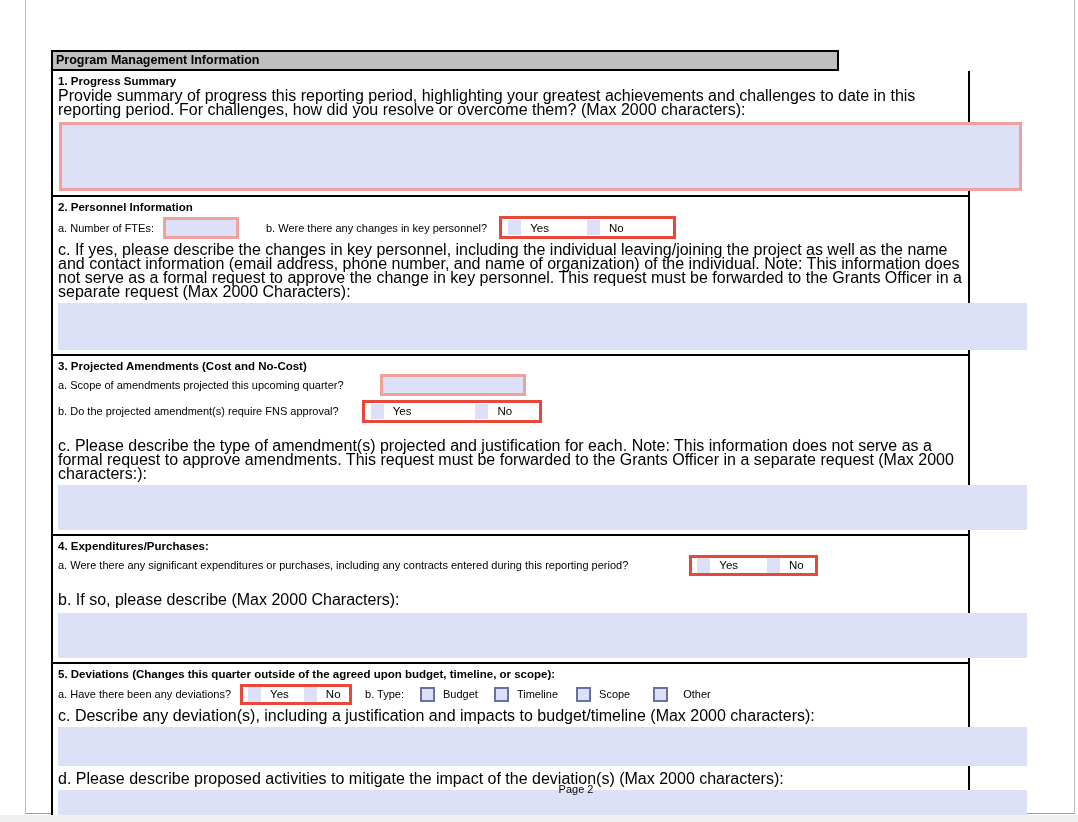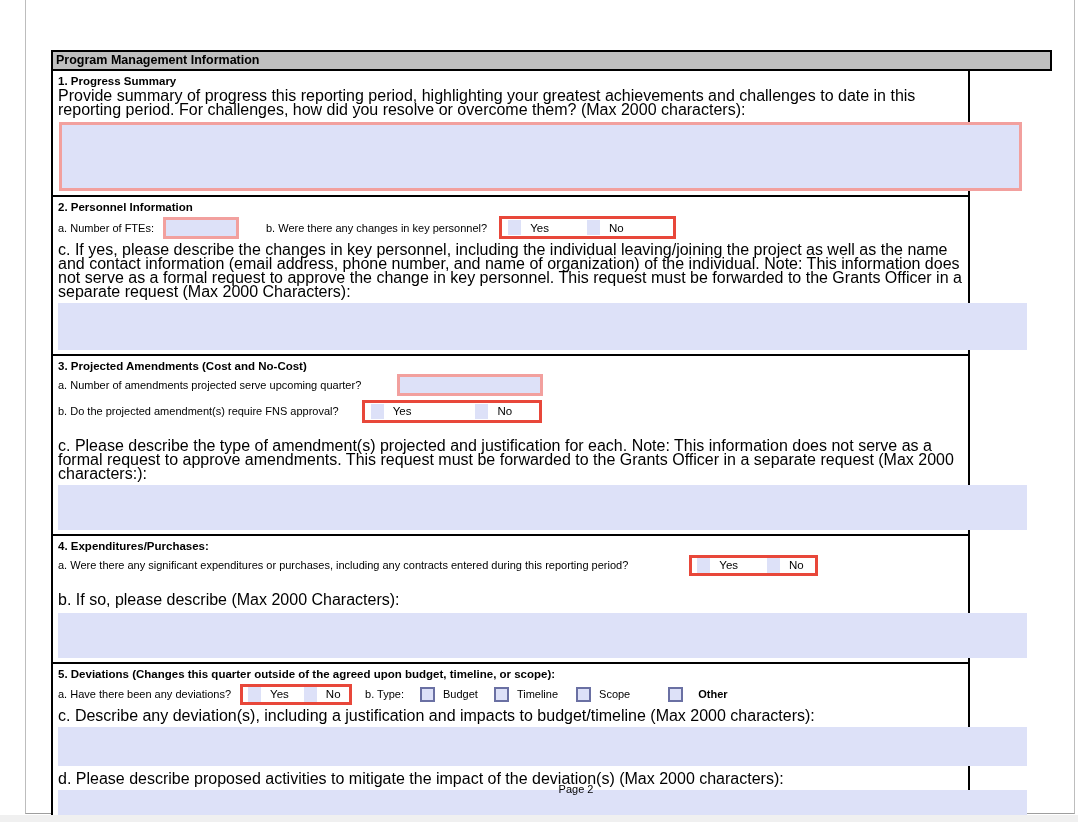--- a/index.html
+++ b/index.html
@@ -9,21 +9,21 @@
     --header-bg:#bfbfbf;
     --cb-border:#6a70a3;
   }
   *{box-sizing:border-box;margin:0;padding:0;}
   body{margin:0;background:#ffffff;font-family:"Liberation Sans", sans-serif;}
   .viewport{position:relative;width:1078px;height:822px;background:#ffffff;overflow:hidden;}
   .page{position:absolute;left:25px;top:0;width:1050px;height:814px;background:#ffffff;
         border-left:1px solid #bdbdbd;border-right:1px solid #bdbdbd;border-bottom:1px solid #9e9e9e;}
   .bottom-strip{position:absolute;left:0;top:815px;width:1078px;height:7px;background:#f0f0f0;}
 
-  .form-header{position:absolute;left:25px;top:50px;width:1001px;height:21px;background:var(--header-bg);
+  .form-header{position:absolute;left:25px;top:50px;width:788px;height:21px;background:var(--header-bg);
         border:2px solid #000;font-size:12.5px;font-weight:bold;color:#000;line-height:17px;padding-left:3px;}
   .form-body{position:absolute;left:25px;top:71px;width:919px;border:2px solid #000;border-top:none;background:#fff;}
 
   .section{padding:3px 4px 4px 4px;}
   .section:not(:last-child){border-bottom:2px solid #000;}
   .sec-title{font-size:11.5px;font-weight:bold;color:#000;padding:1px 0 0 1px;}
   .desc{font-size:16px;line-height:14px;color:#000;margin-top:2px;padding-left:1px;max-width:966px;}
 
   .ta{background:var(--field-fill);width:969px;margin-left:1px;}
   .pink-ta{border:3px solid var(--pink);width:963px;margin-left:2px;}
@@ -82,21 +82,21 @@
             </span>
           </div>
         </div>
         <p class="desc" style="margin-top:3px;">c. If yes, please describe the changes in key personnel, including the individual leaving/joining the project as well as the name and contact information (email address, phone number, and name of organization) of the individual. Note: This information does not serve as a formal request to approve the change in key personnel. This request must be forwarded to the Grants Officer in a separate request (Max 2000 Characters):</p>
         <div class="ta" style="height:47px;margin-top:4px;"></div>
       </div>
 
       <div class="section">
         <div class="sec-title">3. Projected Amendments (Cost and No-Cost)</div>
         <div class="row" style="height:26px;">
-          <span>a. Number of amendments projected serve upcoming quarter?</span>
+          <span>a. Scope of amendments projected this upcoming quarter?</span>
           <div class="inline-input" style="width:146px;margin-left:36px;"></div>
         </div>
         <div class="row" style="margin-top:1px;height:24px;">
           <span>b. Do the projected amendment(s) require FNS approval?</span>
           <div class="yn yn-3b" style="margin-left:23px;">
             <span class="grp g1">
               <span class="cb"></span>
               <span class="lbl">Yes</span>
             </span>
             <span class="grp g2">
@@ -148,21 +148,21 @@
             <span class="olbl">Budget</span>
           </span>
           <span class="opt" style="margin-left:16px;">
             <span class="box"></span>
             <span class="olbl">Timeline</span>
           </span>
           <span class="opt" style="margin-left:18px;">
             <span class="box"></span>
             <span class="olbl">Scope</span>
           </span>
-          <span class="opt" style="margin-left:38px;font-weight:bold;">
+          <span class="opt" style="margin-left:23px;">
             <span class="box"></span>
             <span class="olbl" style="margin-left:15px;">Other</span>
           </span>
         </div>
         <p class="desc" style="margin-top:4px;">c. Describe any deviation(s), including a justification and impacts to budget/timeline (Max 2000 characters):</p>
         <div class="ta" style="height:39px;margin-top:4px;"></div>
         <p class="desc" style="margin-top:6px;">d. Please describe proposed activities to mitigate the impact of the deviation(s) (Max 2000 characters):</p>
         <div class="ta" style="height:39px;margin-top:4px;"></div>
       </div>
 

